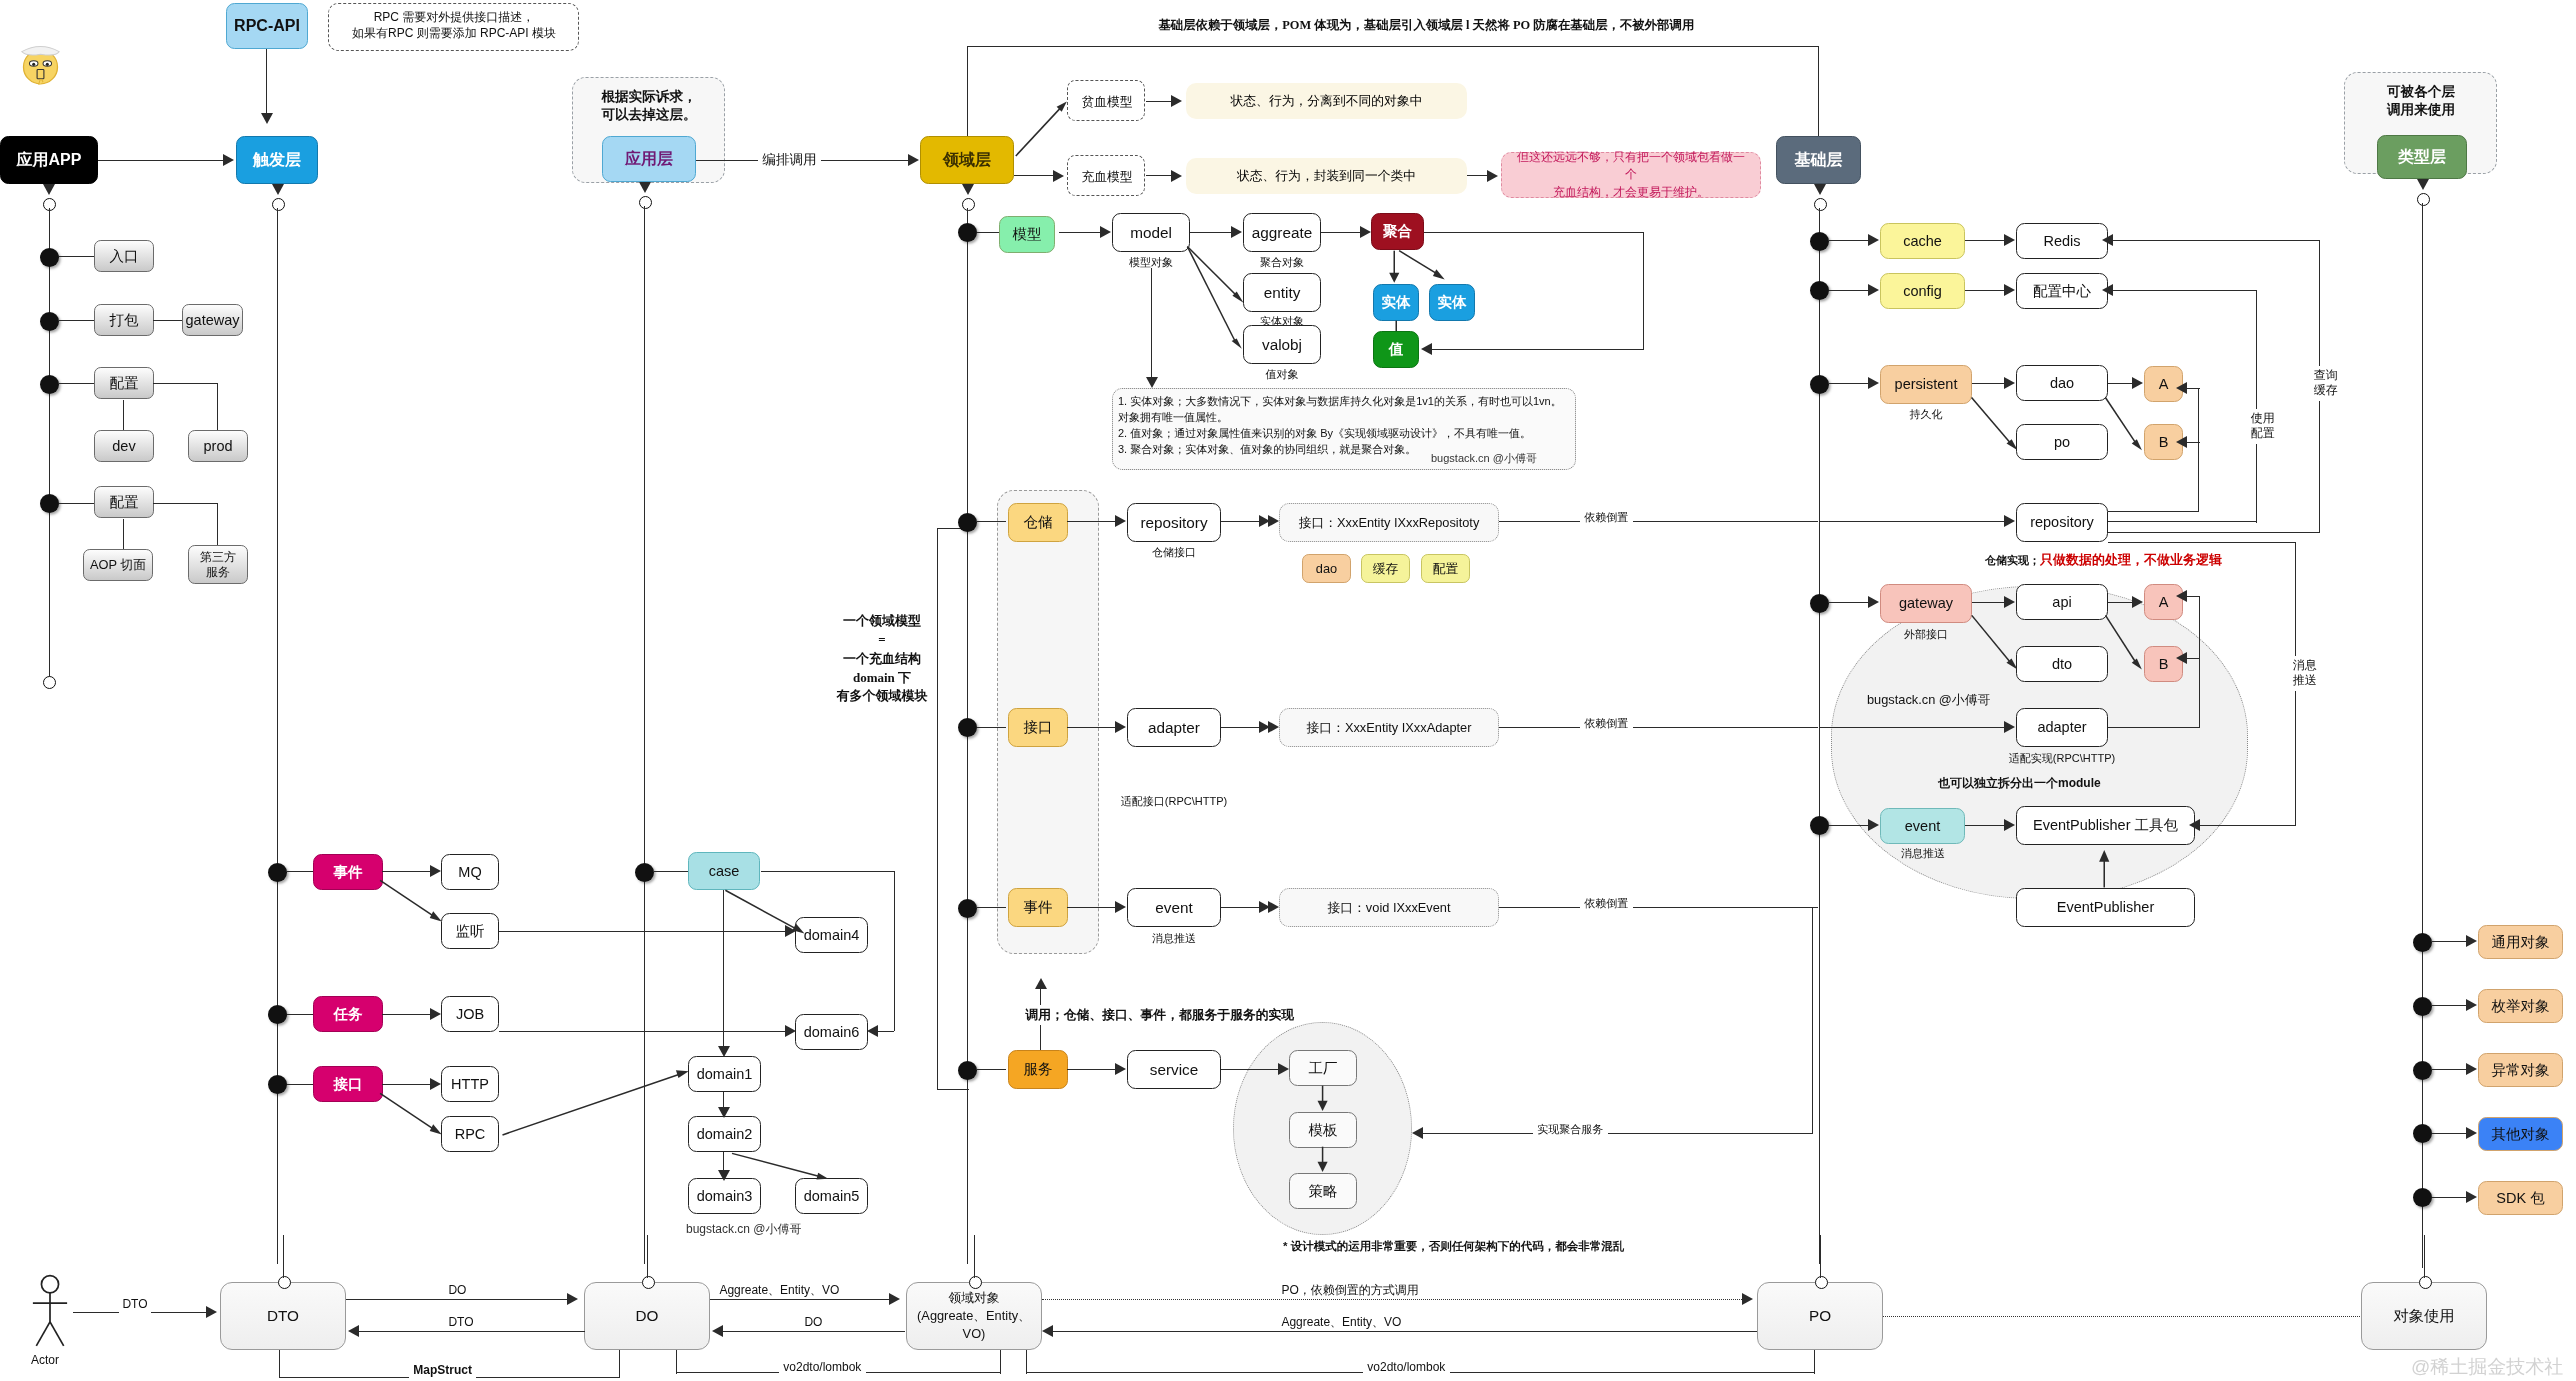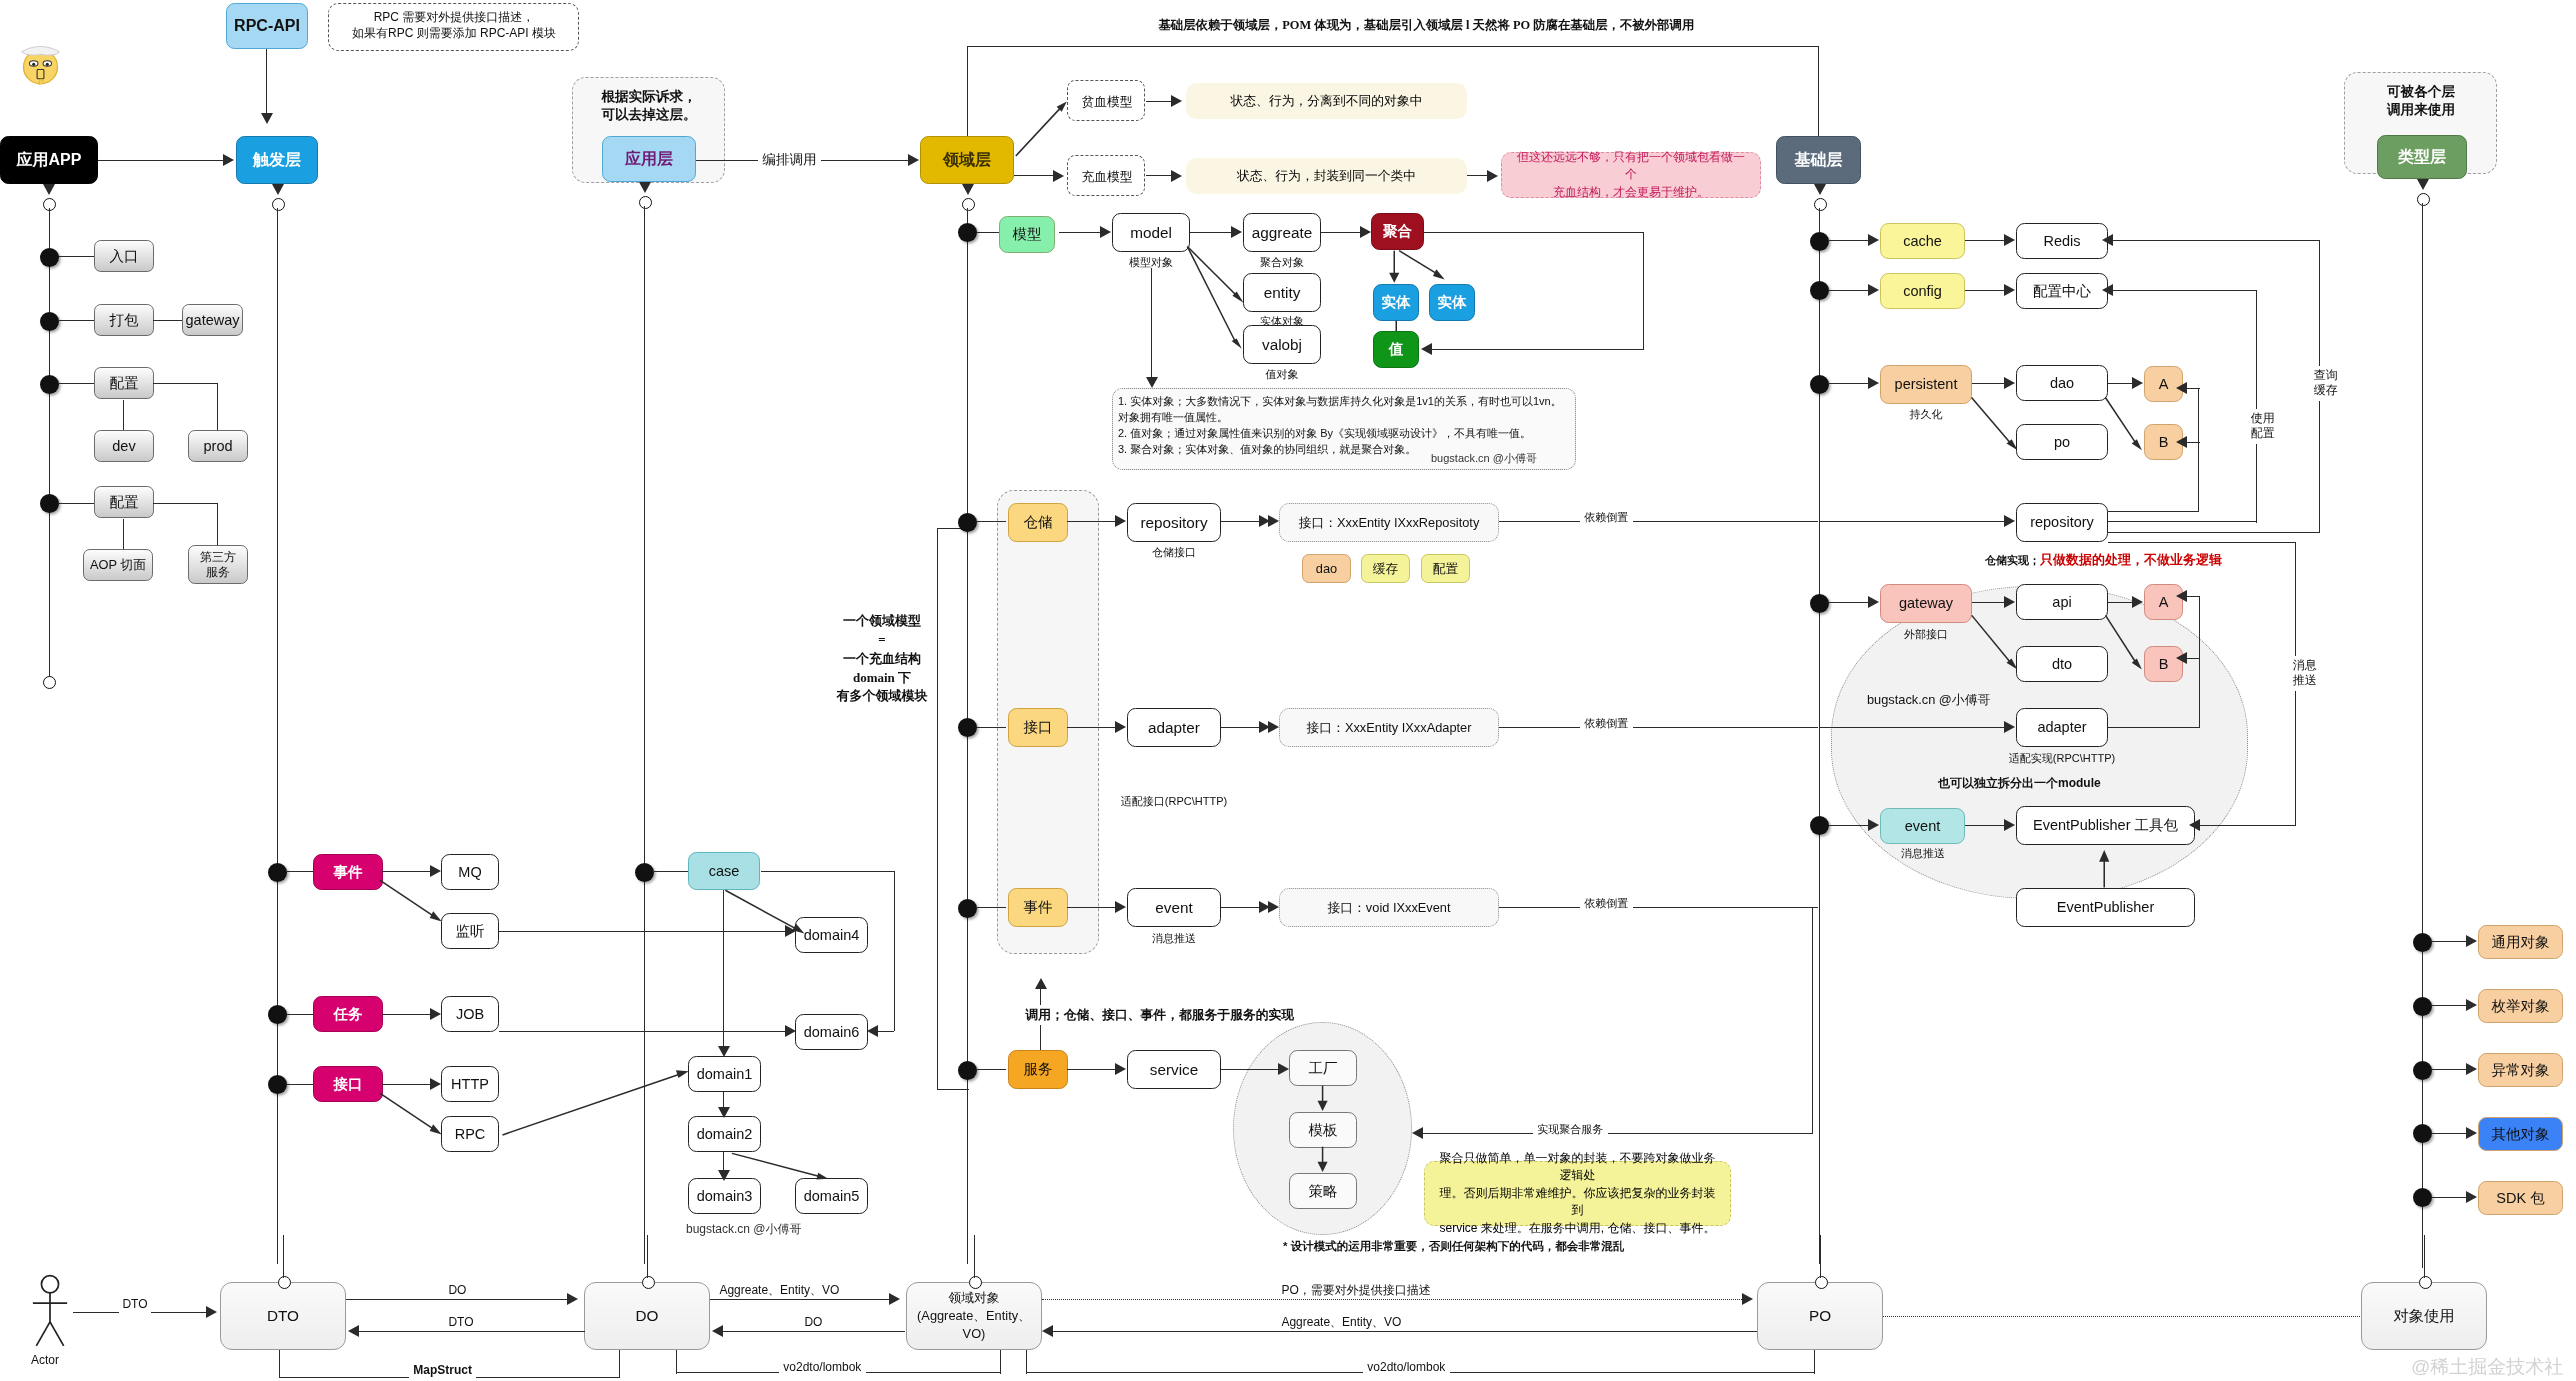--- a/index.html
+++ b/index.html
@@ -374,23 +374,20 @@
     <line x1="10" y1="2" x2="10" y2="22" stroke="#2b2b2b" stroke-width="1.8"></line>
     <polygon points="10,32 4,20 16,20" fill="#2b2b2b"></polygon>
   </svg>
   <div class="box gray" style="left:1289px;top:1173px;width:68px;height:36px;font-size:14.5px;background:#fafafa;border-color:#777;">策略</div>
 
   <div class="line hl" style="left:1421px;top:1133px;width:392px;"></div>
   <div class="arrow al" style="left:1412px;top:1127px;"></div>
   <div class="lbl" style="left:1533px;top:1122px;font-size:11px;background:#fff;padding:0 4.3px;">实现聚合服务</div>
   <div class="line vl" style="left:1812px;top:907px;height:227px;"></div>
 
-  <div class="note" style="left:1424px;top:1161px;width:307px;height:65px;background:#f5f39a;border:1.3px dashed #c8c562;display:flex;align-items:center;justify-content:center;text-align:center;font-size:12px;white-space:pre-line;">聚合只做简单，单一对象的封装，不要跨对象做业务逻辑处
-理。否则后期非常难维护。你应该把复杂的业务封装到
-service 来处理。在服务中调用, 仓储、接口、事件。</div>
   <div class="lbl" style="left:1283px;top:1239px;font-size:11.5px;font-weight:bold;">* 设计模式的运用非常重要，否则任何架构下的代码，都会非常混乱</div>
 
   <div class="arrow ad" style="left:1814px;top:184px;"></div>
   <div class="circ" style="left:1814px;top:198px;"></div>
   <div class="line vl" style="left:1819px;top:208px;height:1056px;"></div>
 
   <div class="dot" style="left:1810px;top:232px;"></div>
   <div class="line hl" style="left:1829px;top:240px;width:41px;"></div>
   <div class="arrow ar" style="left:1868px;top:234px;"></div>
   <div class="box" style="left:1880px;top:223px;width:85px;height:36px;background:#fbf59a;border-color:#c9c45e;font-size:14.5px;">cache</div>
@@ -587,21 +584,21 @@
   <div class="line hl" style="left:710px;top:1299px;width:181px;"></div>
   <div class="arrow ar" style="left:889px;top:1293px;"></div>
   <div class="lbl" style="left:716px;top:1283px;font-size:12px;background:#fff;padding:0 3.4px;">Aggreate、Entity、VO</div>
 
   <div class="line hl" style="left:722px;top:1331px;width:183px;"></div>
   <div class="arrow al" style="left:712px;top:1325px;"></div>
   <div class="lbl" style="left:801px;top:1315px;font-size:12px;background:#fff;padding:0 3.4px;">DO</div>
 
   <div class="dline" style="left:1042px;top:1299px;width:702px;"></div>
   <div class="arrow ar" style="left:1742px;top:1293px;"></div>
-  <div class="lbl" style="left:1278px;top:1283px;font-size:12px;background:#fff;padding:0 3.4px;">PO，需要对外提供接口描述</div>
+  <div class="lbl" style="left:1278px;top:1283px;font-size:12px;background:#fff;padding:0 3.4px;">PO，依赖倒置的方式调用</div>
 
   <div class="line hl" style="left:1052px;top:1331px;width:705px;"></div>
   <div class="arrow al" style="left:1042px;top:1325px;"></div>
   <div class="lbl" style="left:1278px;top:1315px;font-size:12px;background:#fff;padding:0 3.4px;">Aggreate、Entity、VO</div>
 
   <div class="dline" style="left:1883px;top:1316px;width:477px;"></div>
 
   <div class="line vl" style="left:279px;top:1350px;height:28px;"></div>
   <div class="line hl" style="left:279px;top:1377px;width:341px;"></div>
   <div class="line vl" style="left:619px;top:1350px;height:28px;"></div>

